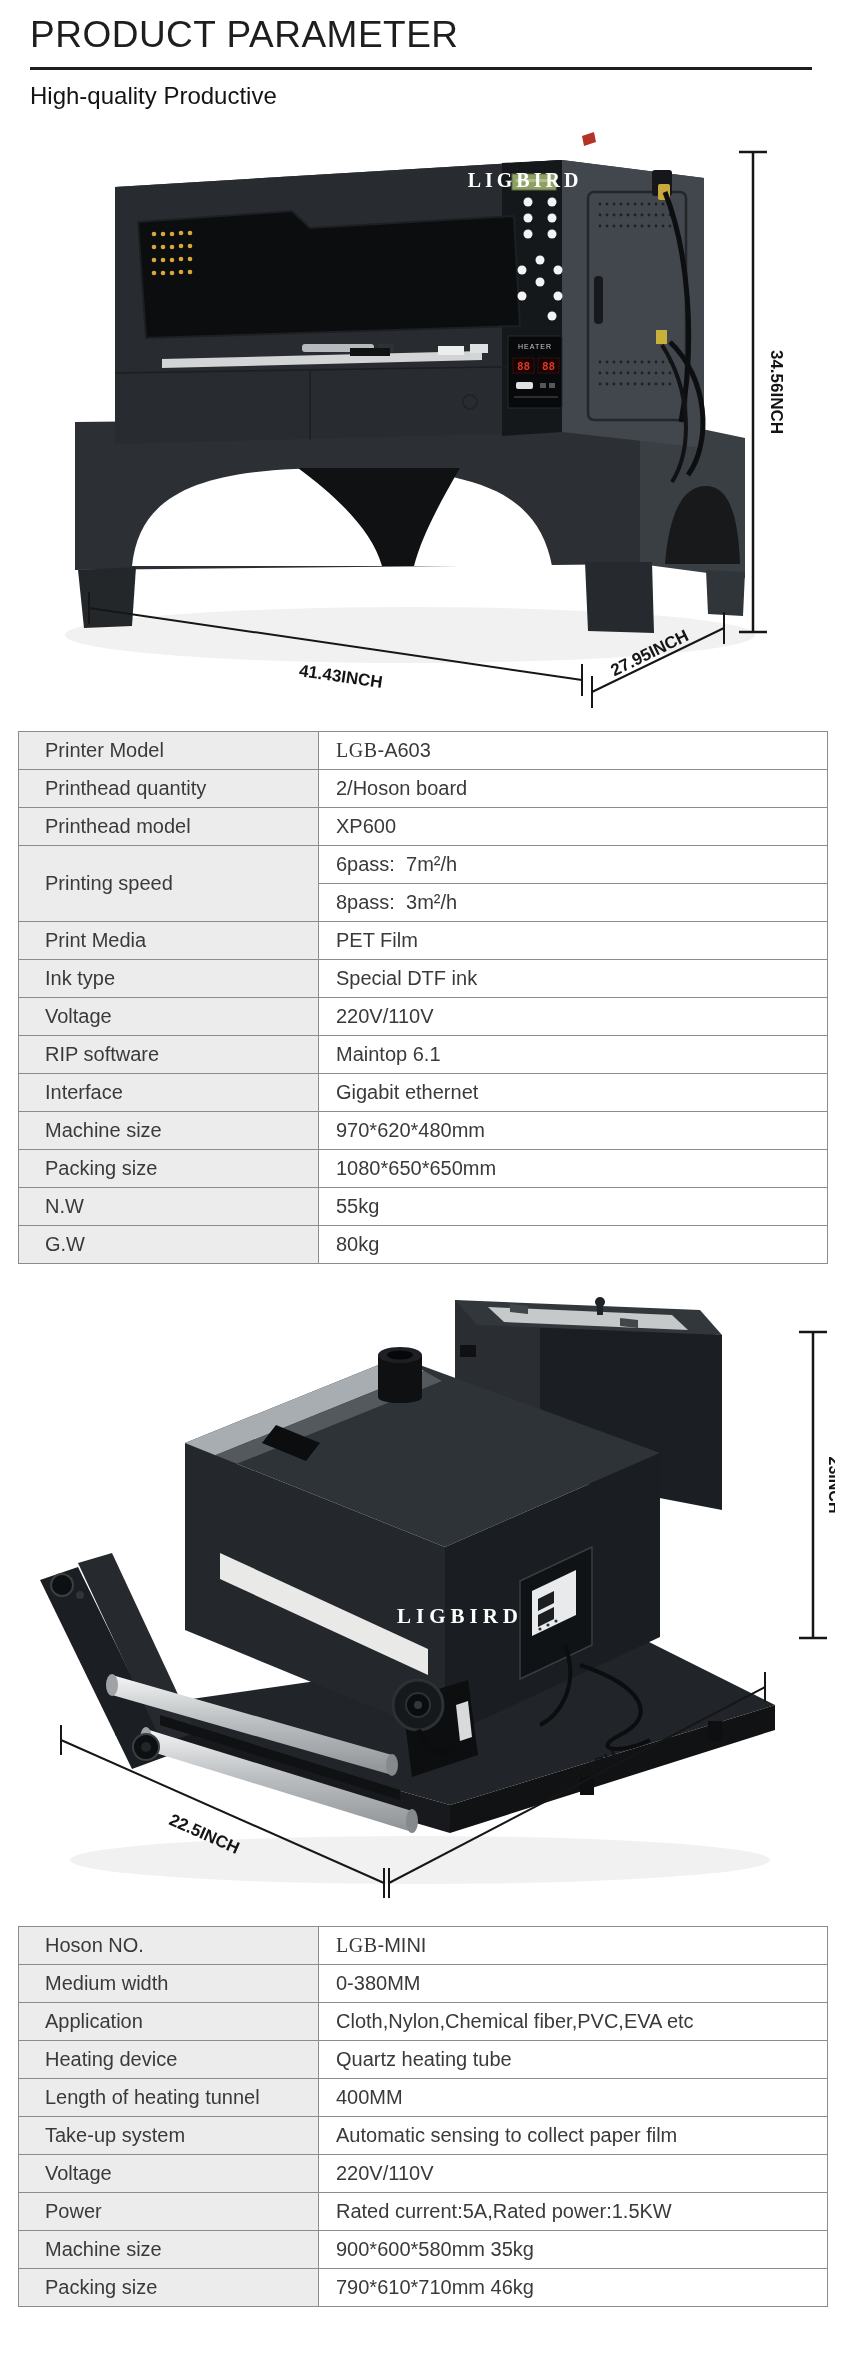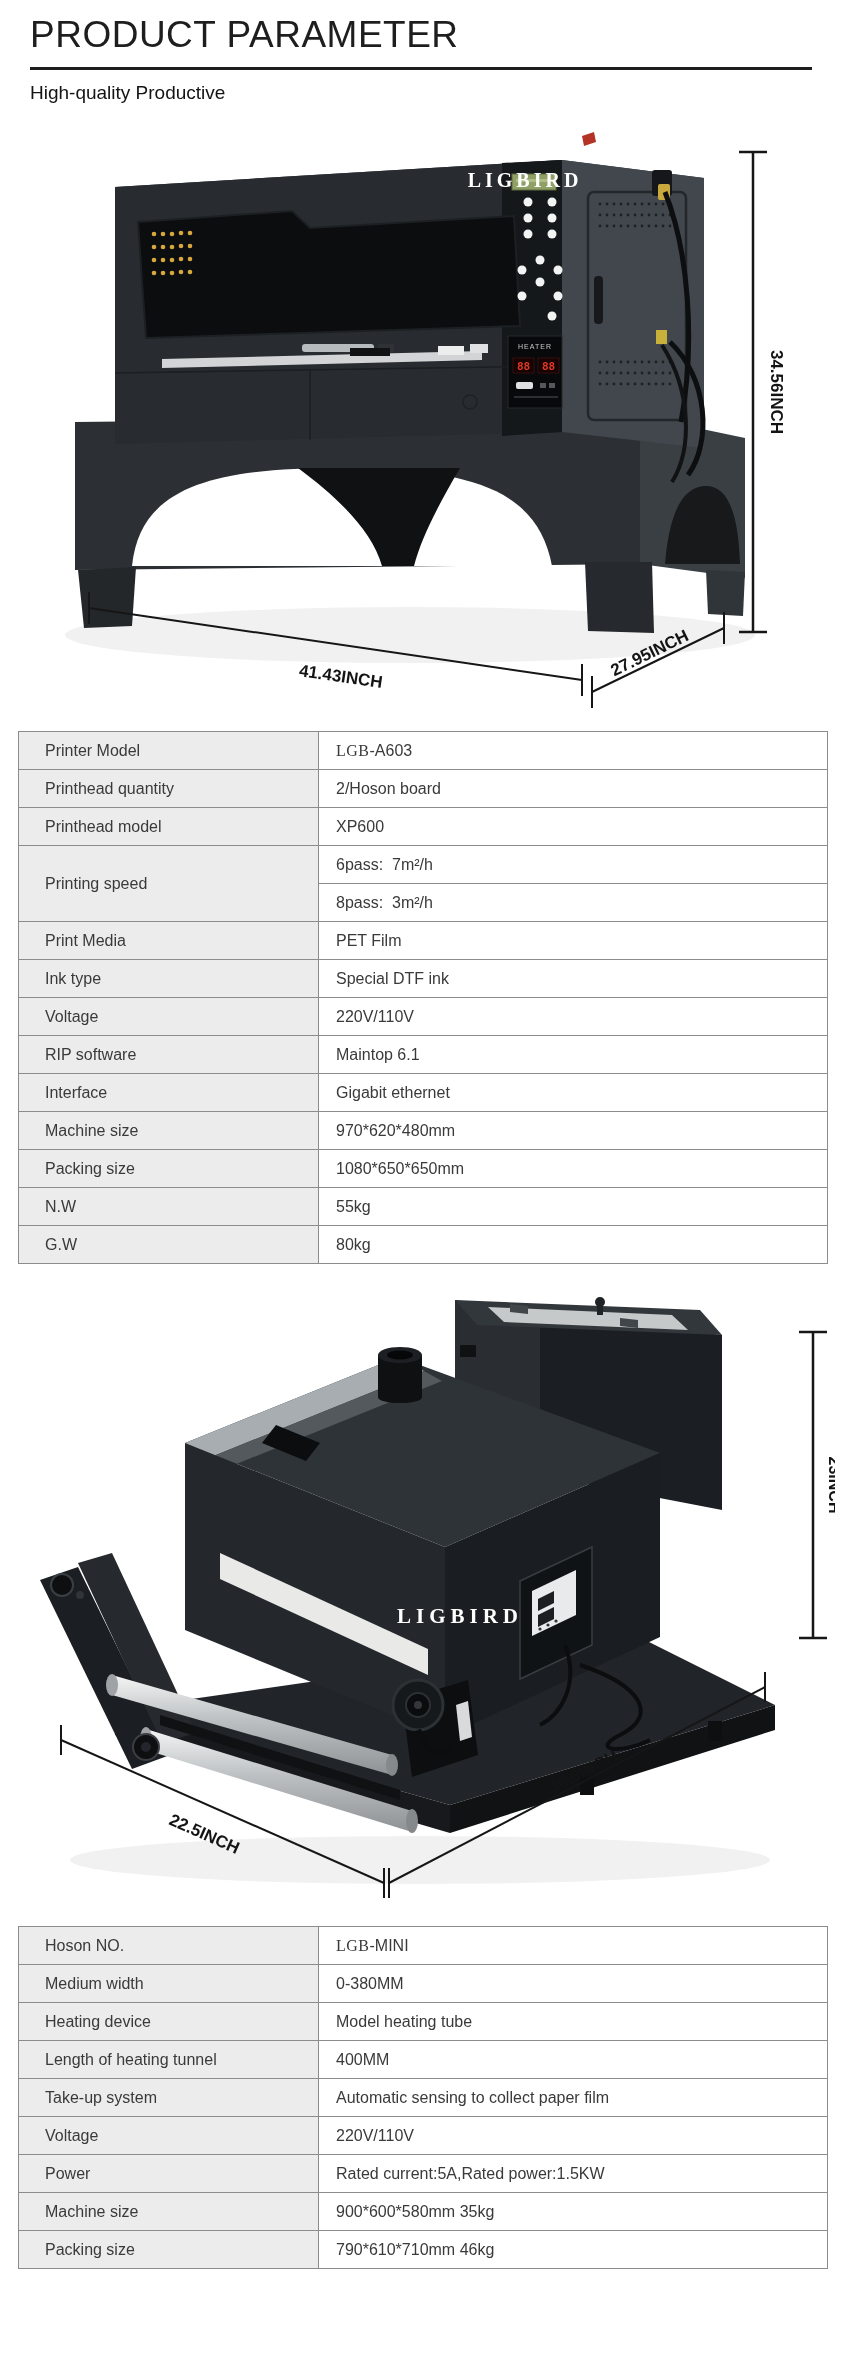--- a/index.html
+++ b/index.html
@@ -2,31 +2,31 @@
 <html><head>
 <meta charset="utf-8">
 <style>
   html,body{margin:0;padding:0;}
   body{width:845px;height:2367px;position:relative;background:#ffffff;
        font-family:"Liberation Sans",sans-serif;overflow:hidden;}
 
   .title{position:absolute;left:30px;top:14px;font-size:37px;font-weight:400;
          color:#1e1e1e;letter-spacing:0.5px;}
   .rule{position:absolute;left:30px;top:67px;width:782px;height:3px;background:#1e1e1e;}
-  .subtitle{position:absolute;left:30px;top:82px;font-size:19px;color:#141414;}
+  .subtitle{position:absolute;left:30px;top:82px;font-size:24px;color:#141414;}
 
   svg.figure{position:absolute;}
   #fig1{left:40px;top:130px;}
   #fig2{left:20px;top:1285px;}
 
   table.spec{position:absolute;left:18px;width:810px;border-collapse:collapse;
              table-layout:fixed;}
   #table1{top:731px;}
   #table2{top:1926px;}
-  .spec td{border:1px solid #8c8c8c;height:37px;font-size:16px;color:#3a3a3a;
+  .spec td{border:1px solid #8c8c8c;height:37px;font-size:20px;color:#3a3a3a;
            padding:0;vertical-align:middle;}
   .spec td.lab{background:#ececec;padding-left:26px;}
   .spec td.val{background:#ffffff;padding-left:17px;white-space:pre-wrap;}
   .spec .serif{font-family:"Liberation Serif",serif;letter-spacing:0.5px;}
 
   .brand{font-family:"Liberation Serif",serif;font-weight:bold;fill:#ffffff;}
   .dim{font-family:"Liberation Sans",sans-serif;font-weight:bold;fill:#141414;}
   .seg{font-family:"DejaVu Sans Mono",monospace;font-weight:bold;fill:#e23a28;}
   .heatertxt{font-family:"Liberation Sans",sans-serif;fill:#c7cbce;letter-spacing:1px;}
 </style>
@@ -407,22 +407,26 @@
   <tbody>
       <tr>
         <td class="lab">Hoson NO.</td>
         <td class="val"><span class="serif">LGB</span>-MINI</td>
       </tr>
       <tr>
         <td class="lab">Medium width</td>
         <td class="val">0-380MM</td>
       </tr>
       <tr>
+        <td class="lab">Application</td>
+        <td class="val">Cloth,Nylon,Chemical fiber,PVC,EVA etc</td>
+      </tr>
+      <tr>
         <td class="lab">Heating device</td>
-        <td class="val">Model heating tube</td>
+        <td class="val">Quartz heating tube</td>
       </tr>
       <tr>
         <td class="lab">Length of heating tunnel</td>
         <td class="val">400MM</td>
       </tr>
       <tr>
         <td class="lab">Take-up system</td>
         <td class="val">Automatic sensing to collect paper film</td>
       </tr>
       <tr>

